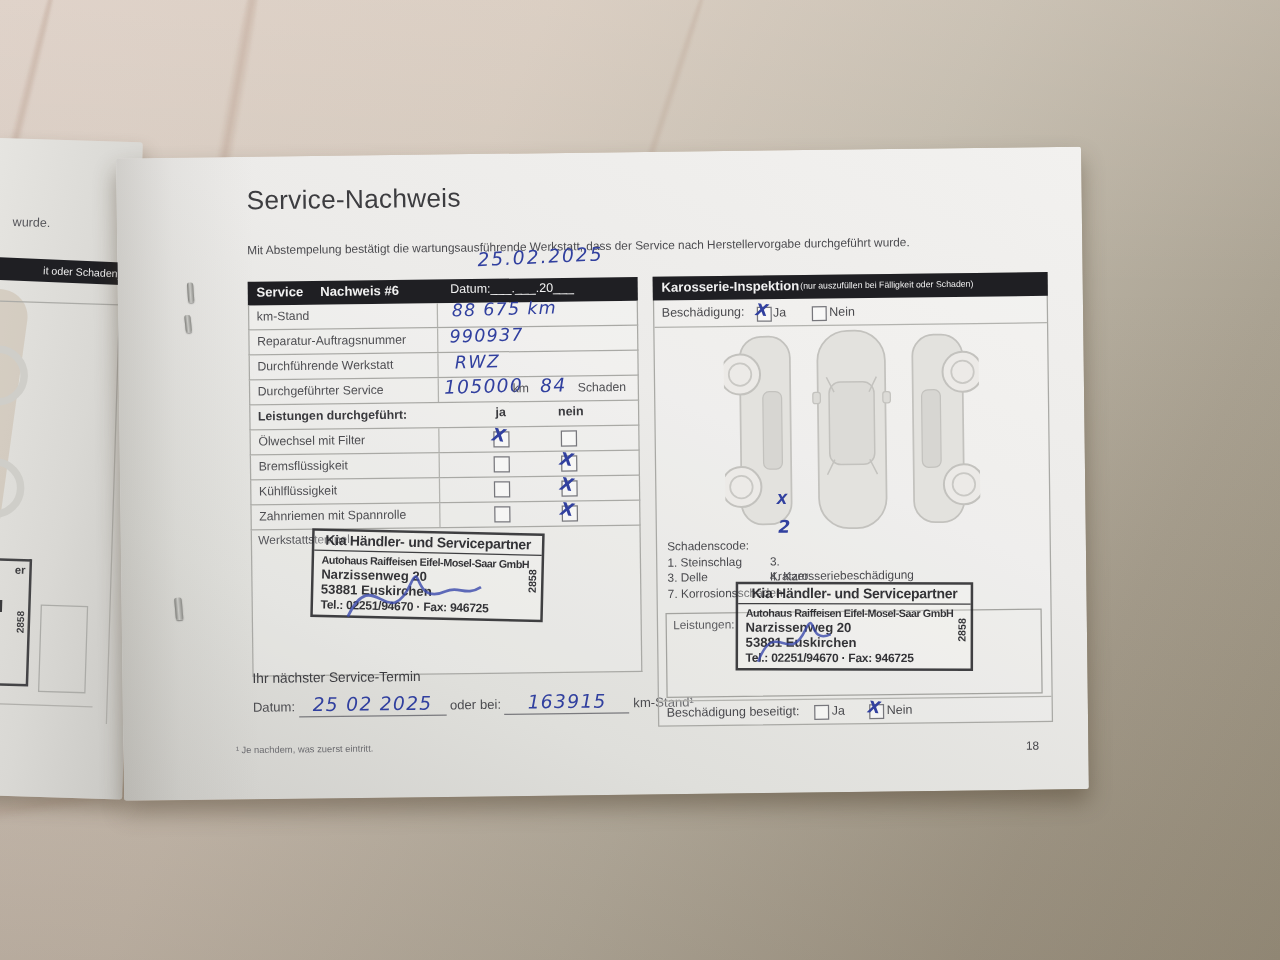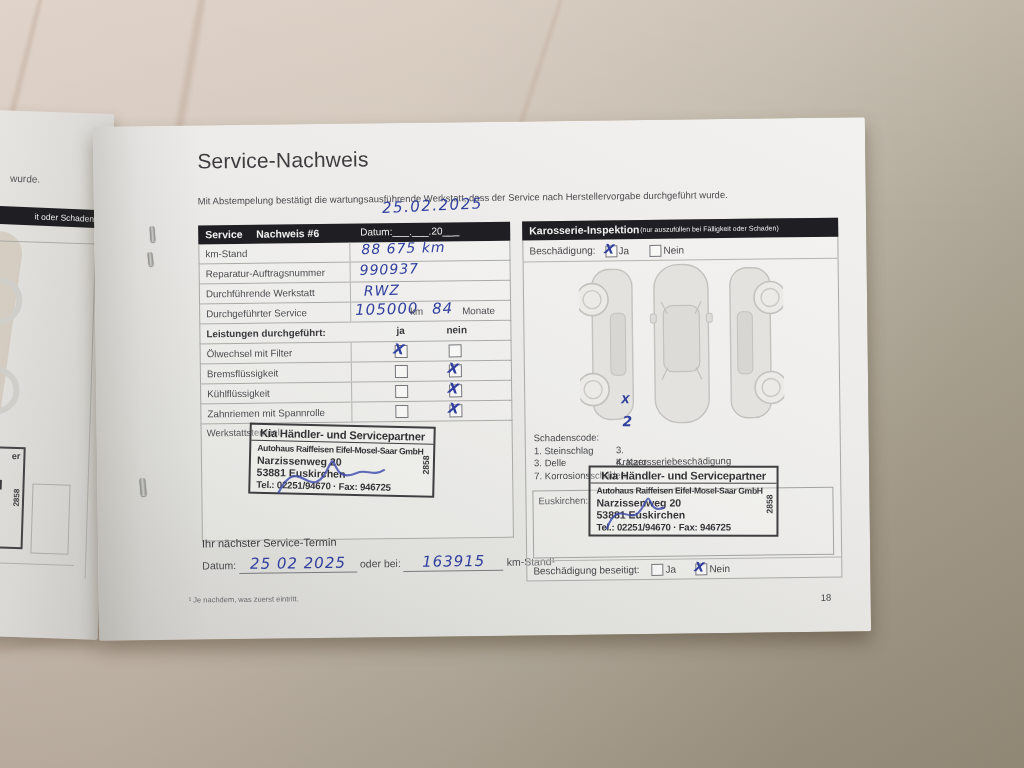--- a/index.html
+++ b/index.html
@@ -150,21 +150,21 @@
         <span class="lbl">Durchführende Werkstatt</span>
         <span class="vdiv"></span>
         <span class="hw hand" style="left:164px;top:0px;">RWZ</span>
       </div>
       <div class="trow">
         <span class="lbl">Durchgeführter Service</span>
         <span class="vdiv"></span>
         <span class="hw hand" style="left:155px;top:-2px;font-size:15px;">105000</span>
         <span class="lbl" style="left:210px;">km</span>
         <span class="hw hand" style="left:232px;top:-2px;font-size:15px;">84</span>
-        <span class="lbl" style="left:262px;">Monate</span>
+        <span class="lbl" style="left:262px;">Schaden</span>
       </div>
       <div class="trow">
         <span class="lbl bold">Leistungen durchgeführt:</span>
         <span class="colhead" style="left:196px;">ja</span>
         <span class="colhead" style="left:246px;">nein</span>
       </div>
       <div class="trow">
         <span class="lbl">Ölwechsel mit Filter</span>
         <span class="vdiv"></span>
         <span class="cb" style="left:194px;">
@@ -281,21 +281,21 @@
       </div>
       <div class="codeblock">
         <div>Schadenscode:</div>
         <div>1. Steinschlag</div>
         <div>3. Delle</div>
         <div>7. Korrosionsschäden</div>
         <span class="c2">3. Kratzer</span>
         <span class="c4">4. Karosseriebeschädigung</span>
       </div>
       <div id="remark-box">
-        <span class="lbl">Euskirchen:</span>
+        <span class="lbl">Leistungen:</span>
       </div>
       <div id="row-repaired">
         <span class="lbl">Beschädigung beseitigt:</span>
         <span class="cb2" style="left:124px;top:4px;">
             <i class="mark"></i>
           </span>
         <span class="cblbl" style="left:138px;top:4px;">Ja</span>
         <span class="cb2" style="left:168px;top:4px;">
             <i class="mark">X</i>
           </span>

